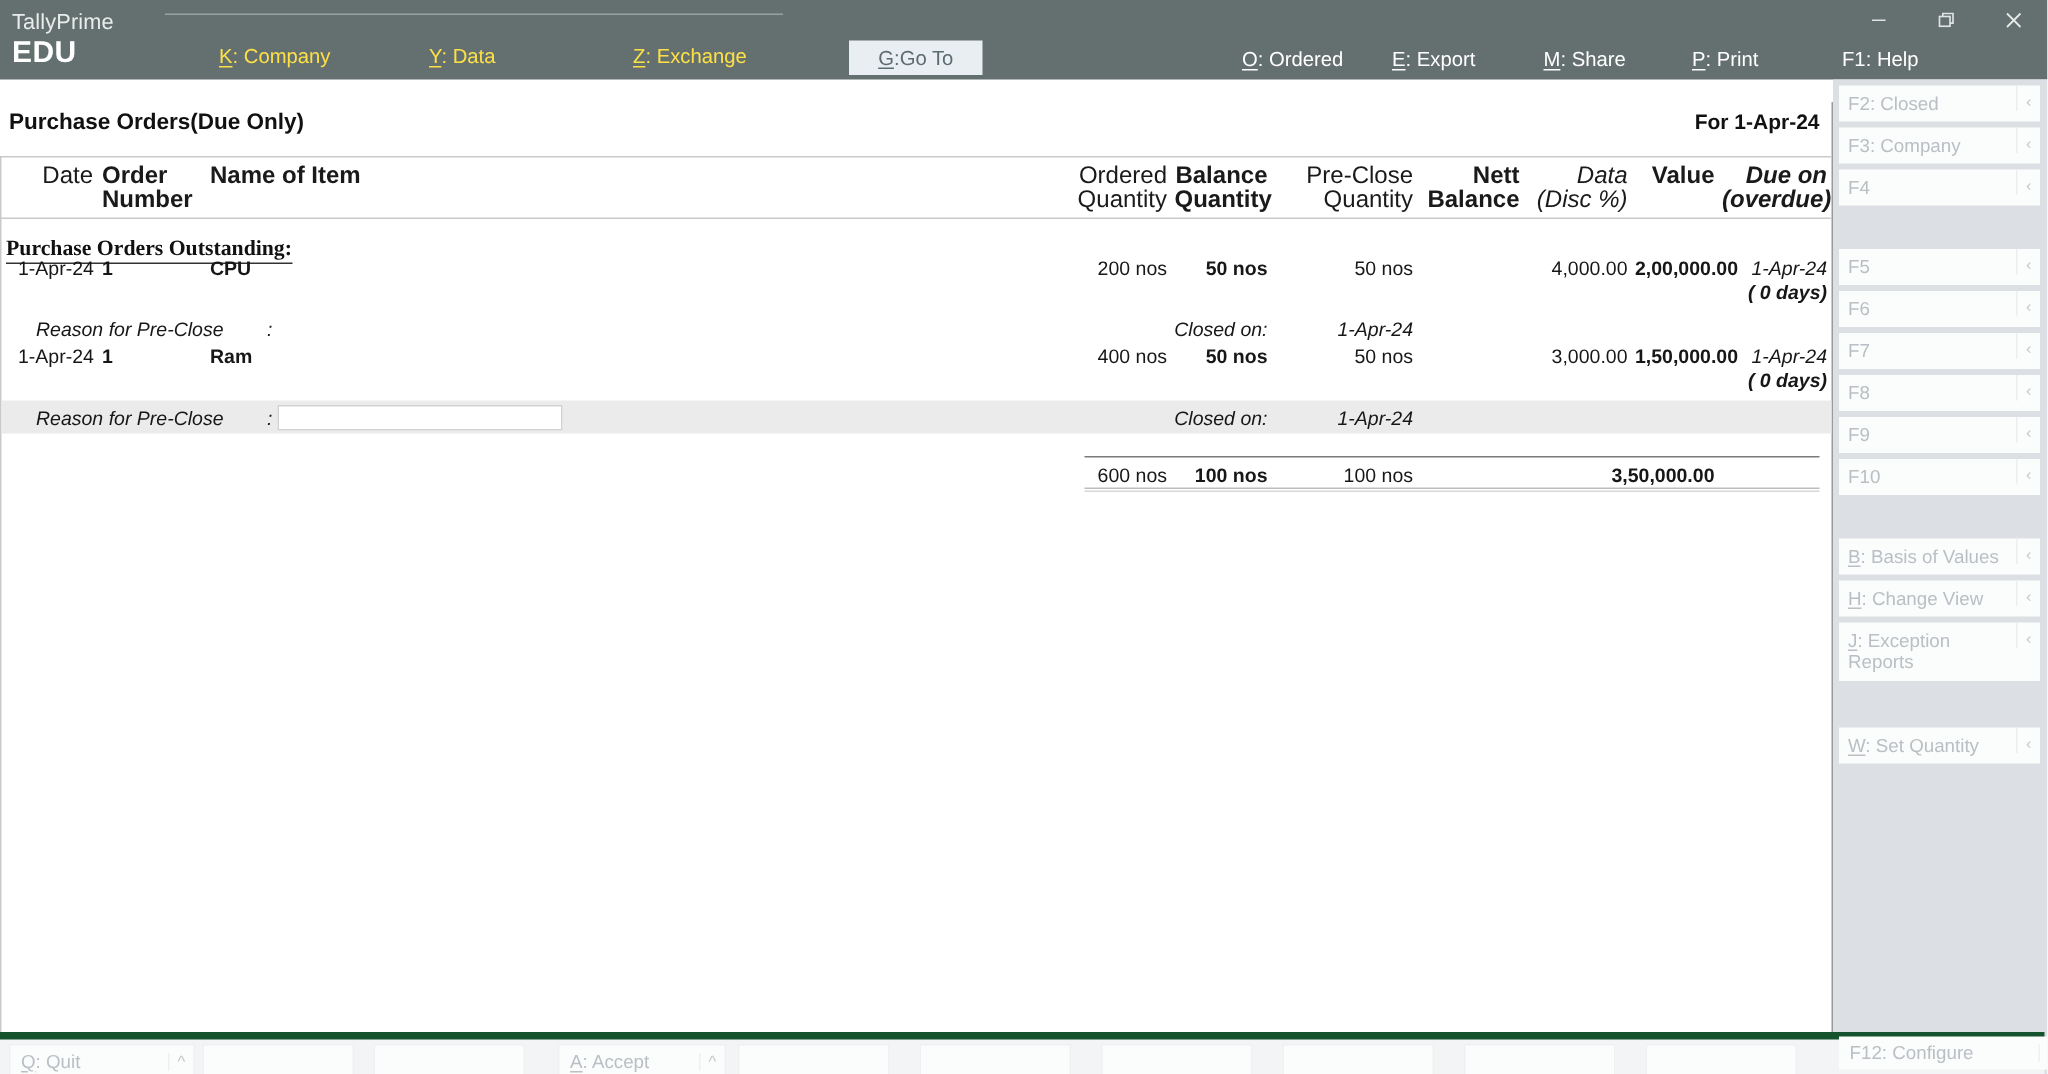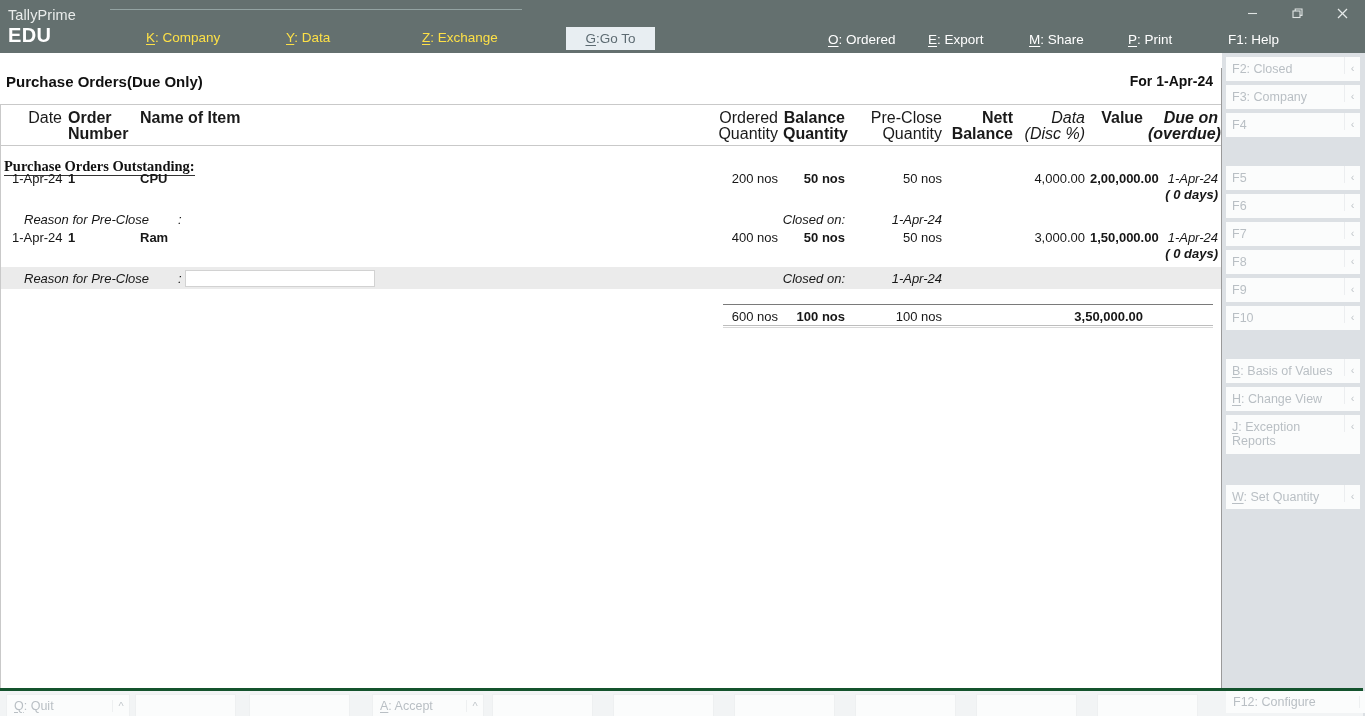--- a/index.html
+++ b/index.html
@@ -133,21 +133,21 @@
   .rp-label .key { text-decoration: underline; text-underline-offset: 2px; }
   .rp-label .nokey { text-decoration: none; }
   .rp-chev {
     width: 16px; font-size: 11px; color: #c3c8cc; text-align: center;
     padding-top: 5px; border-left: 1px solid #eceef0;
   }
 
   
   .bottom-bar {
     position: absolute; left: 0; top: 688px; width: 1363px; height: 28px;
-    background: #f2f4f5; border-top: 3px solid #14532d;
+    background: #f2f4f5; border-top: 5px solid #14532d;
   }
   .bb-cell {
     position: absolute; top: 3px; height: 23px; background: #fbfcfc;
     display: flex; align-items: center; cursor: default;
     border: 1px solid #eef0f1;
   }
   .bb-label { flex: 1; font-size: 12.5px; color: #b9bfc4; padding-left: 7px; white-space: nowrap; }
   .bb-label .key { text-decoration: underline; text-underline-offset: 2px; }
   .bb-caret { width: 17px; font-size: 11px; color: #c3c8cc; text-align: center; border-left: 1px solid #eef0f1; }
 

